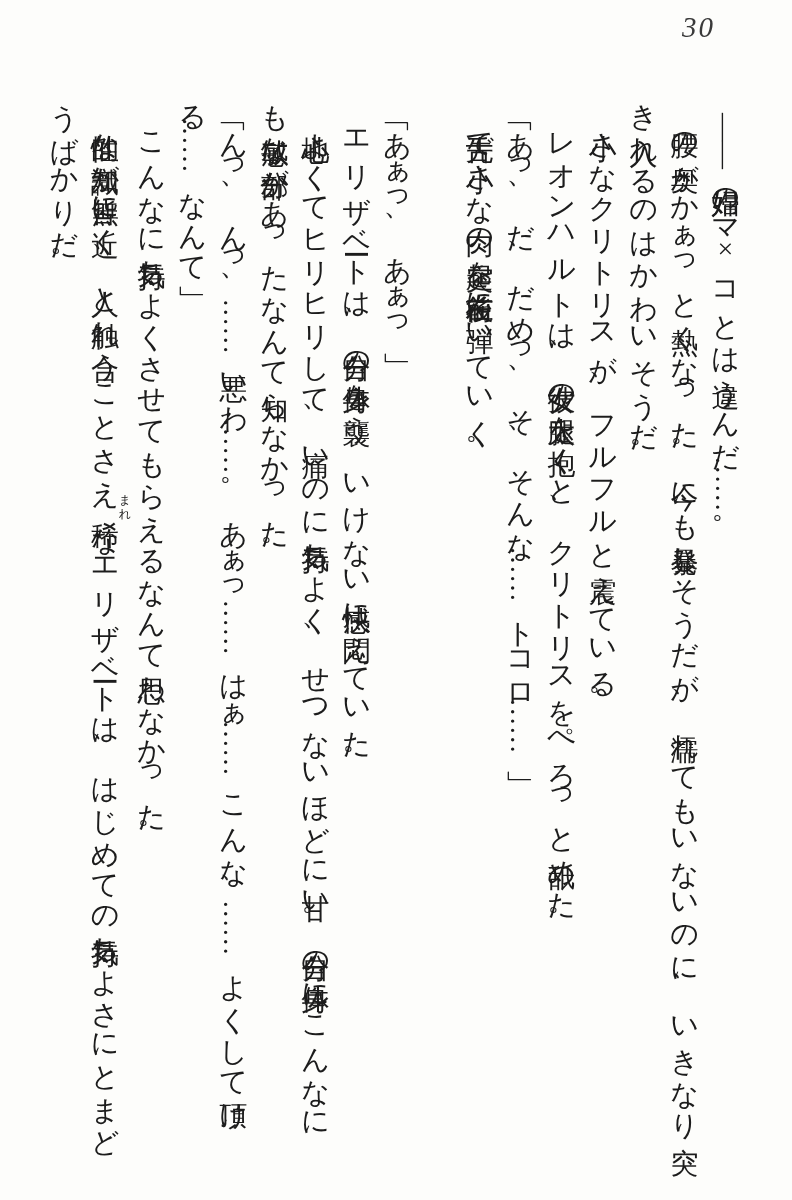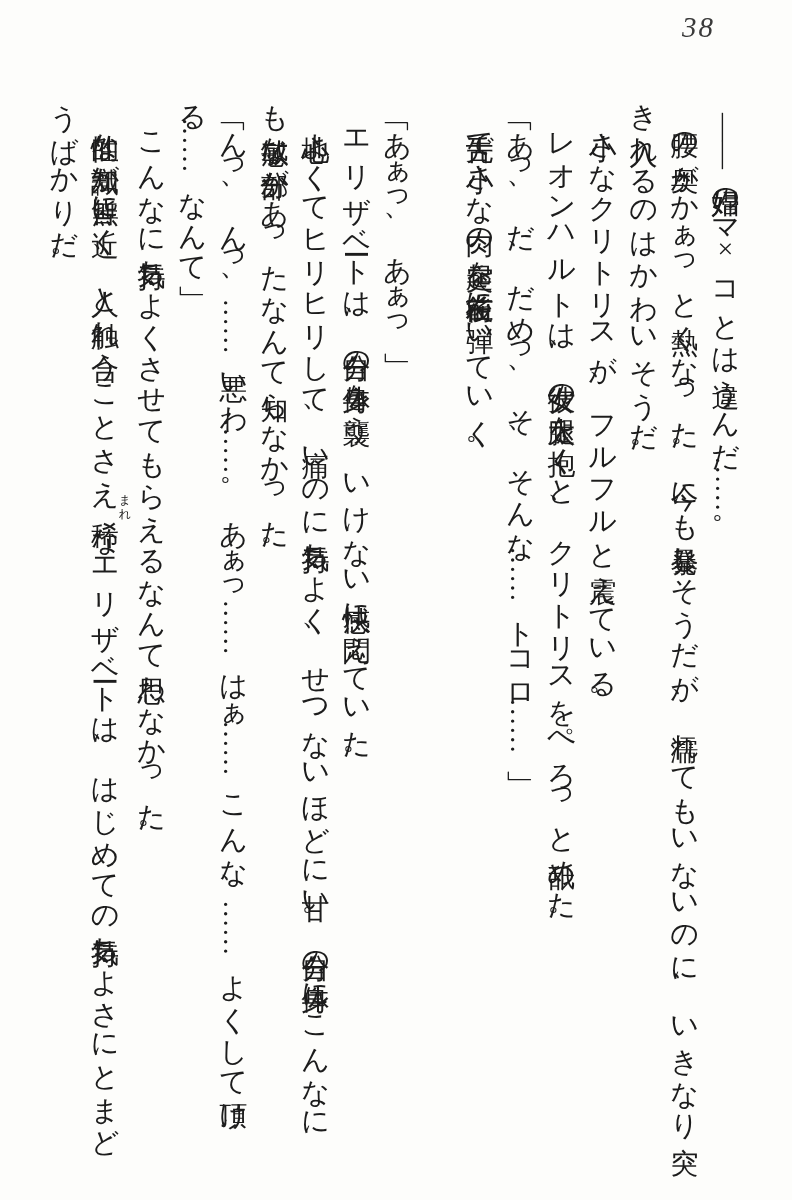--- a/index.html
+++ b/index.html
@@ -42,21 +42,21 @@
   .section-start {
     margin-block-start: 41px; 
   }
   ruby { ruby-align: center; }
   rt { font-size: 12px; letter-spacing: 0; color: #1c1c1c; }
 </style>
 </head>
 <body>
 
 <div class="page">
-  <div class="folio">38</div>
+  <div class="folio">30</div>
 
   <div class="text-block">
     <p class="para">――娼婦のマ×コとは違うんだ……。</p>
     <p class="para">腰の奥がかぁっと熱くなった。今にも暴発しそうだが、濡れてもいないのに、いきなり突き入れるのはかわいそうだ。</p>
     <p class="para">小さなクリトリスが、フルフルと震えている。</p>
     <p class="para">レオンハルトは、彼女の太腿を抱くと、クリトリスをぺろっと舐めた。</p>
     <p class="para">「あっ、だ、だめっ、そ、そんな……トコロ……」</p>
     <p class="para">舌先で小さな肉の突起を前後左右に弾いていく。</p>
     <p class="para section-start">「あぁっ、あぁっ」</p>
     <p class="para">エリザベートは、自分の身体を襲う、いけない快感に悶えていた。</p>

